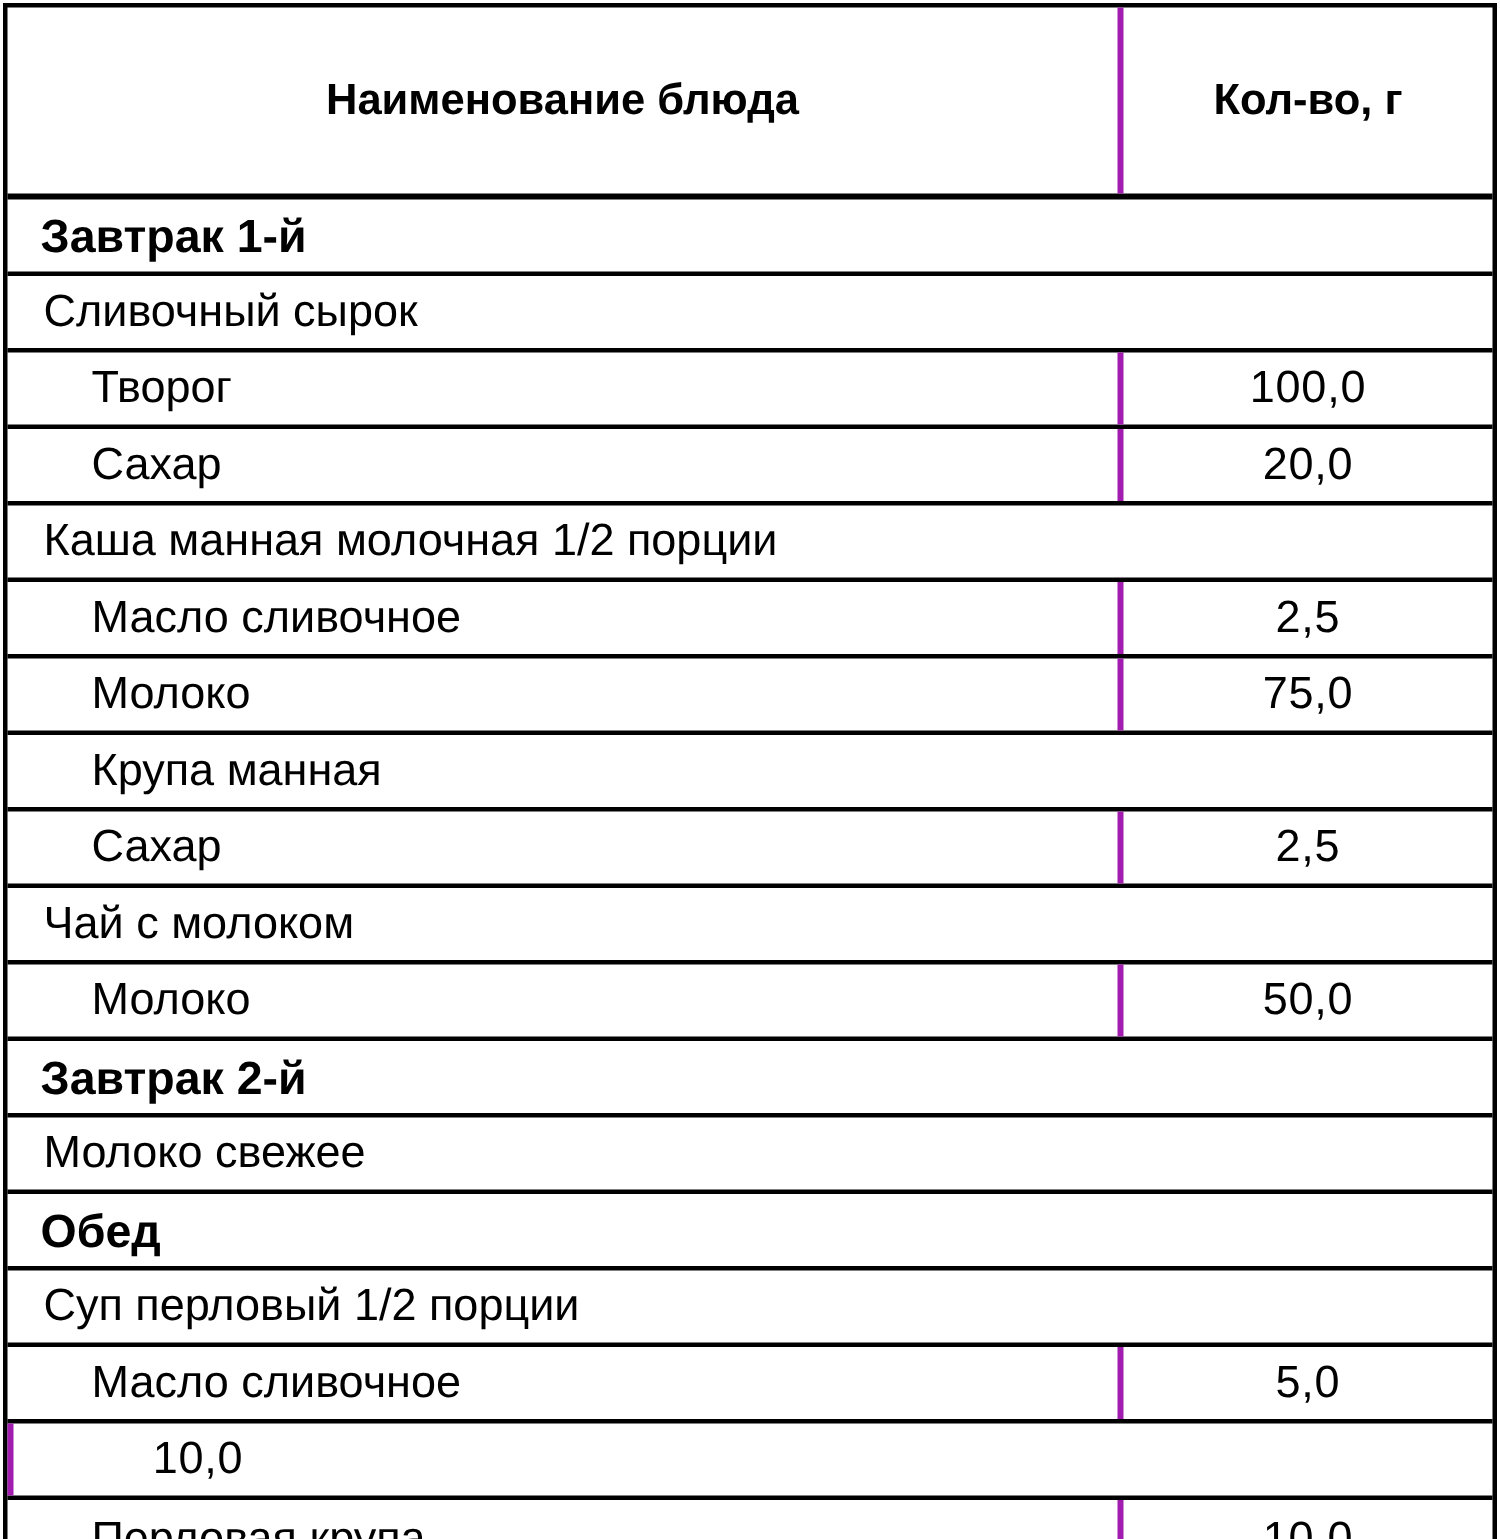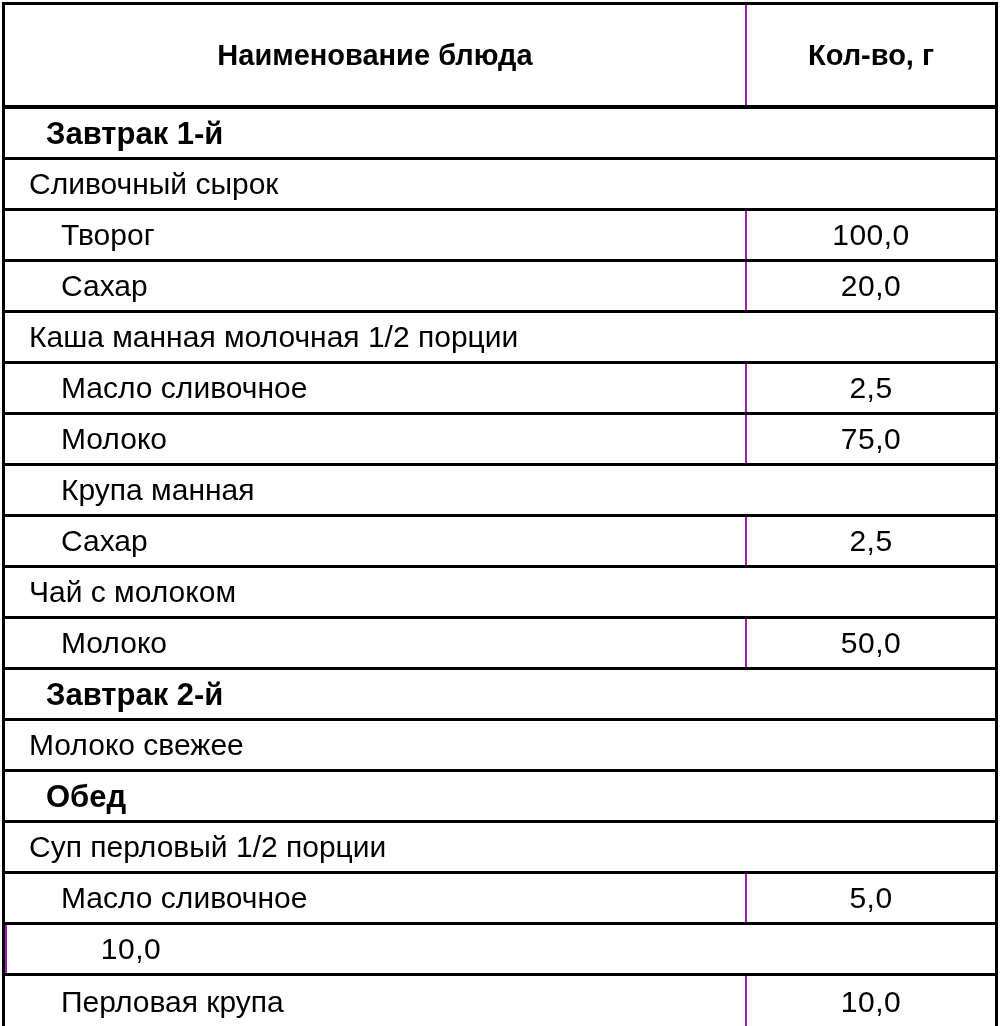--- a/index.html
+++ b/index.html
@@ -18,47 +18,47 @@
     background: #fff;
   }
   .row {
     display: flex;
     align-items: stretch;
     height: 51px;
     border-bottom: 3px solid #000;
   }
   .row:last-child { border-bottom: none; text-align: right; }
   .row.header {
-    height: 104px;
+    height: 128px;
     border-bottom-width: 4px;
   }
   .cell {
     display: flex;
     align-items: center;
     font-size: 30px;
     line-height: 1;
     overflow: hidden;
     white-space: nowrap;
   }
   .name-col { flex: 1; }
   .qty-col {
     width: 250px;
-    border-left: 2px solid #a21caf;
+    border-left: 4px solid #a21caf;
     justify-content: center;
     letter-spacing: 0.5px;
   }
   .row.header .cell {
     justify-content: center;
     font-weight: bold;
     font-size: 29px;
   }
   .row.header .qty-col { letter-spacing: 0; }
   .section-cell {
     font-weight: bold;
-    padding-left: 41px;
+    padding-left: 22px;
     font-size: 31px;
   }
   .dish-cell  { padding-left: 24px; }
   .ing-cell   { padding-left: 56px; }
 </style>
 </head>
 <body>
 
 <div class="page">
   <div class="tbl">

